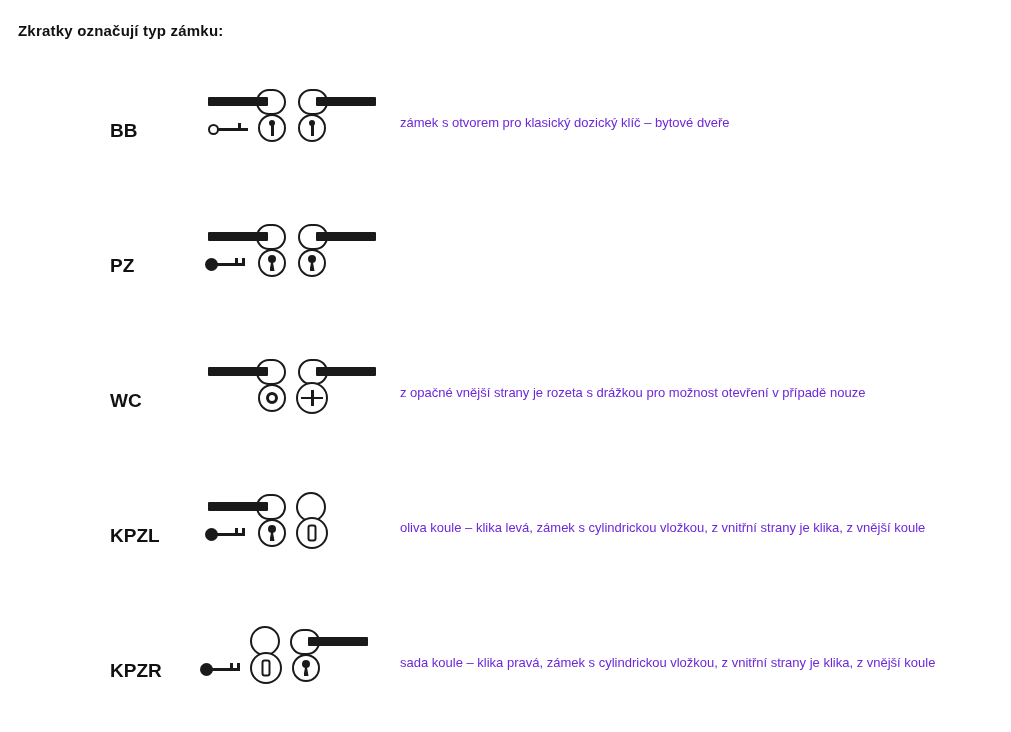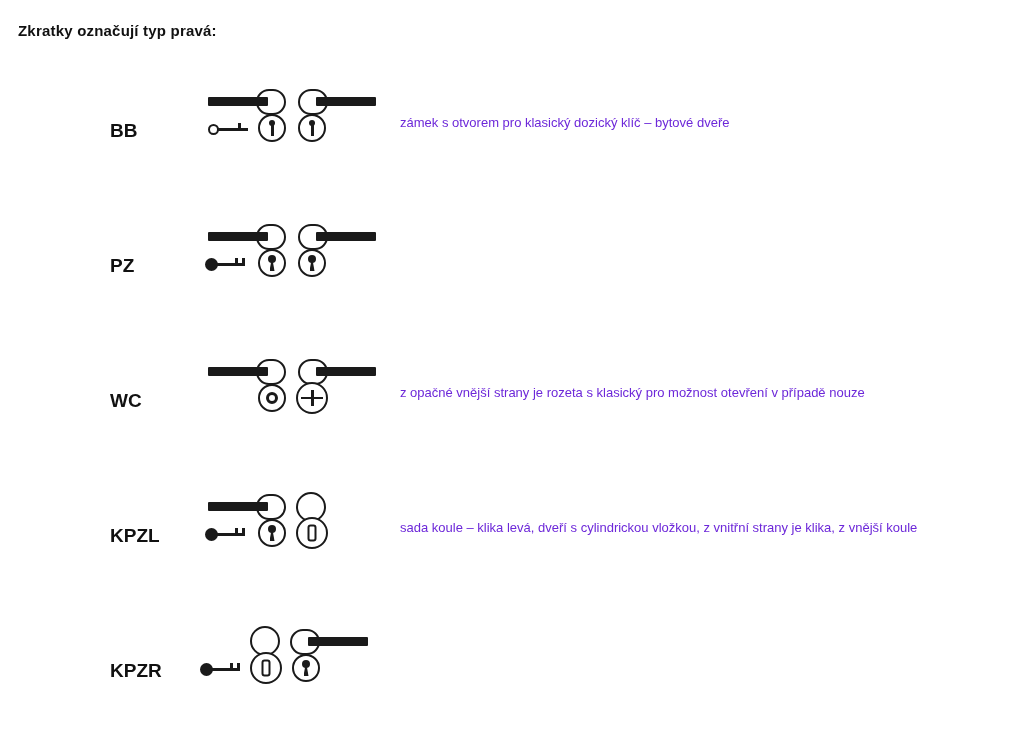--- a/index.html
+++ b/index.html
@@ -269,21 +269,21 @@
     left: 37px;
     top: 1px;
     width: 3px;
     height: 6px;
     background: #1a1a1a;
   }
 </style>
 </head>
 <body>
 
-<div class="page-title">Zkratky označují typ pravá:</div>
+<div class="page-title">Zkratky označují typ zámku:</div>
 
 <div class="rows">
 
   <div class="row">
     <div class="row-code">BB</div>
 
     <div class="art">
 
       <div class="handle" style="left:8px; top:0px;">
         <div class="neck"></div>
@@ -367,21 +367,21 @@
       <div class="rosette" style="left:58px; top:26px;">
         <div class="wc-turn"></div>
       </div>
       <div class="rosette" style="left:96px; top:24px; width:32px; height:32px;">
         <div class="wc-slot-h"></div>
         <div class="wc-slot-v"></div>
       </div>
     </div>
 
     <div class="row-desc">
-      <span class="line">z opačné vnější strany je rozeta s klasický pro možnost otevření v případě nouze</span>
+      <span class="line">z opačné vnější strany je rozeta s drážkou pro možnost otevření v případě nouze</span>
     </div>
   </div>
 
   <div class="row">
     <div class="row-code">KPZL</div>
 
     <div class="art">
       <div class="handle" style="left:8px; top:0px;">
         <div class="neck"></div>
           <div class="bar"></div>
@@ -398,21 +398,21 @@
             <div class="head"></div>
             <div class="body"></div>
           </div>
       </div>
       <div class="rosette" style="left:96px; top:24px; width:32px; height:32px;">
         <div class="slot-rect"></div>
       </div>
     </div>
 
     <div class="row-desc">
-      <span class="line">sada koule – klika levá, dveří s cylindrickou vložkou, z vnitřní strany je klika, z vnější koule</span>
+      <span class="line">oliva koule – klika levá, zámek s cylindrickou vložkou, z vnitřní strany je klika, z vnější koule</span>
     </div>
   </div>
 
   <div class="row">
     <div class="row-code">KPZR</div>
 
     <div class="art">
       <div class="knob" style="left:50px; top:-2px;"></div>
       <div class="handle flip" style="left:90px; top:0px;">
         <div class="neck"></div>
@@ -428,15 +428,18 @@
         <div class="slot-rect"></div>
       </div>
       <div class="rosette" style="left:92px; top:26px;">
         <div class="kh-cyl">
             <div class="head"></div>
             <div class="body"></div>
           </div>
       </div>
     </div>
 
+    <div class="row-desc">
+      <span class="line">sada koule – klika pravá, zámek s cylindrickou vložkou, z vnitřní strany je klika, z vnější koule</span>
+    </div>
   </div>
 
 </div>
 
 </body></html>

